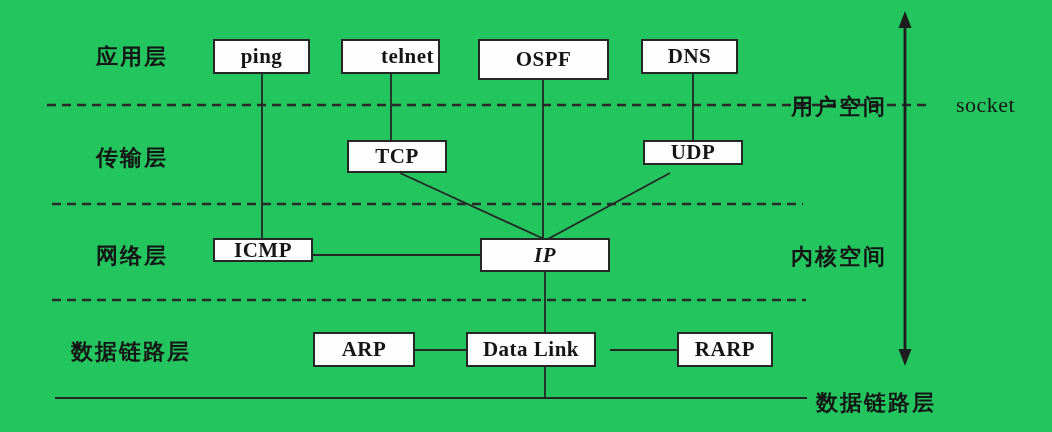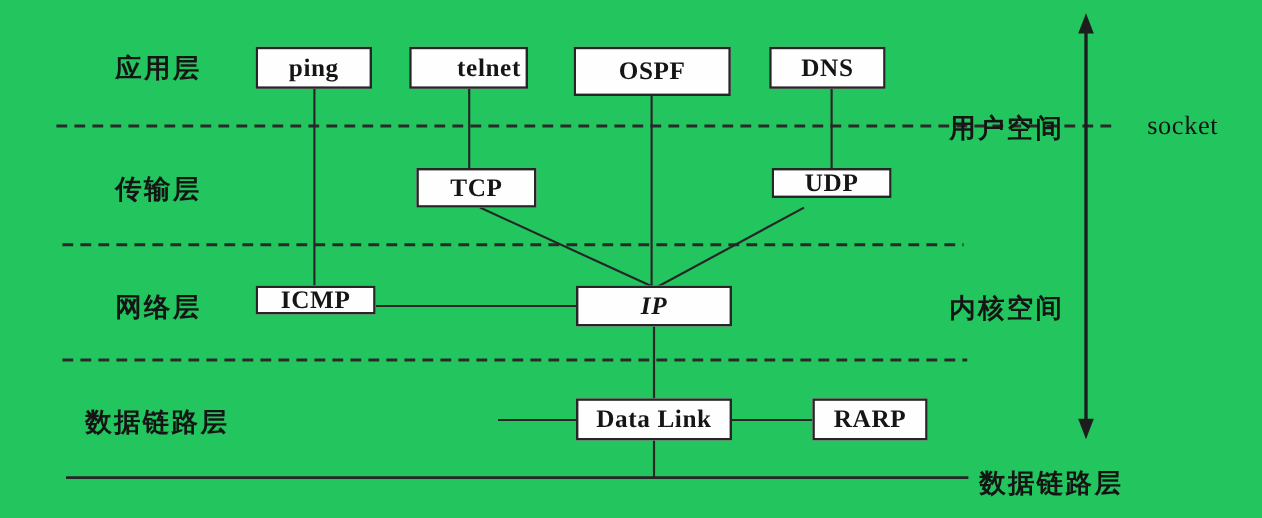--- a/index.html
+++ b/index.html
@@ -98,16 +98,17 @@
   <div class="node" style="left:341px; top:39px;  width:99px;  height:35px;padding-left:34px;">telnet</div>
   <div class="node" style="left:478px; top:39px;  width:131px; height:41px;">OSPF</div>
   <div class="node" style="left:641px; top:39px;  width:97px;  height:35px;">DNS</div>
 
   <div class="node" style="left:347px; top:140px; width:100px; height:33px;">TCP</div>
   <div class="node" style="left:643px; top:140px; width:100px; height:25px;">UDP</div>
 
   <div class="node" style="left:213px; top:238px; width:100px; height:24px;">ICMP</div>
   <div class="node" style="left:480px; top:238px; width:130px; height:34px;font-style:italic;">IP</div>
 
-  <div class="node" style="left:480px; top:332px; width:130px; height:35px;">Data Link</div>
+  <div class="node" style="left:313px; top:332px; width:102px; height:35px;">ARP</div>
+  <div class="node" style="left:466px; top:332px; width:130px; height:35px;">Data Link</div>
   <div class="node" style="left:677px; top:332px; width:96px;  height:35px;">RARP</div>
 
 </div>
 
 </body></html>

